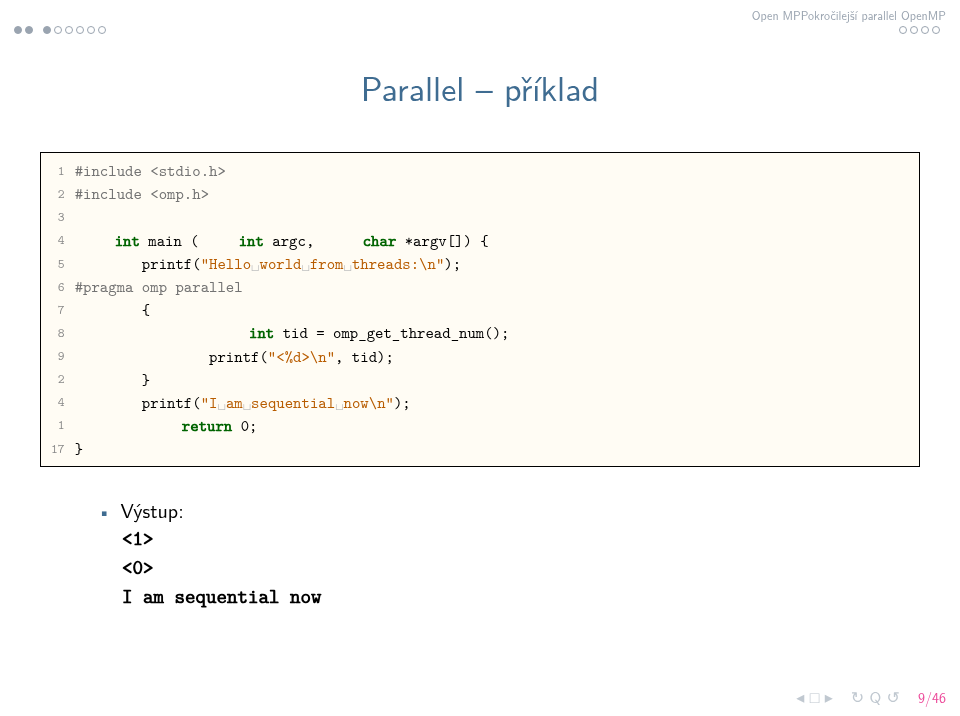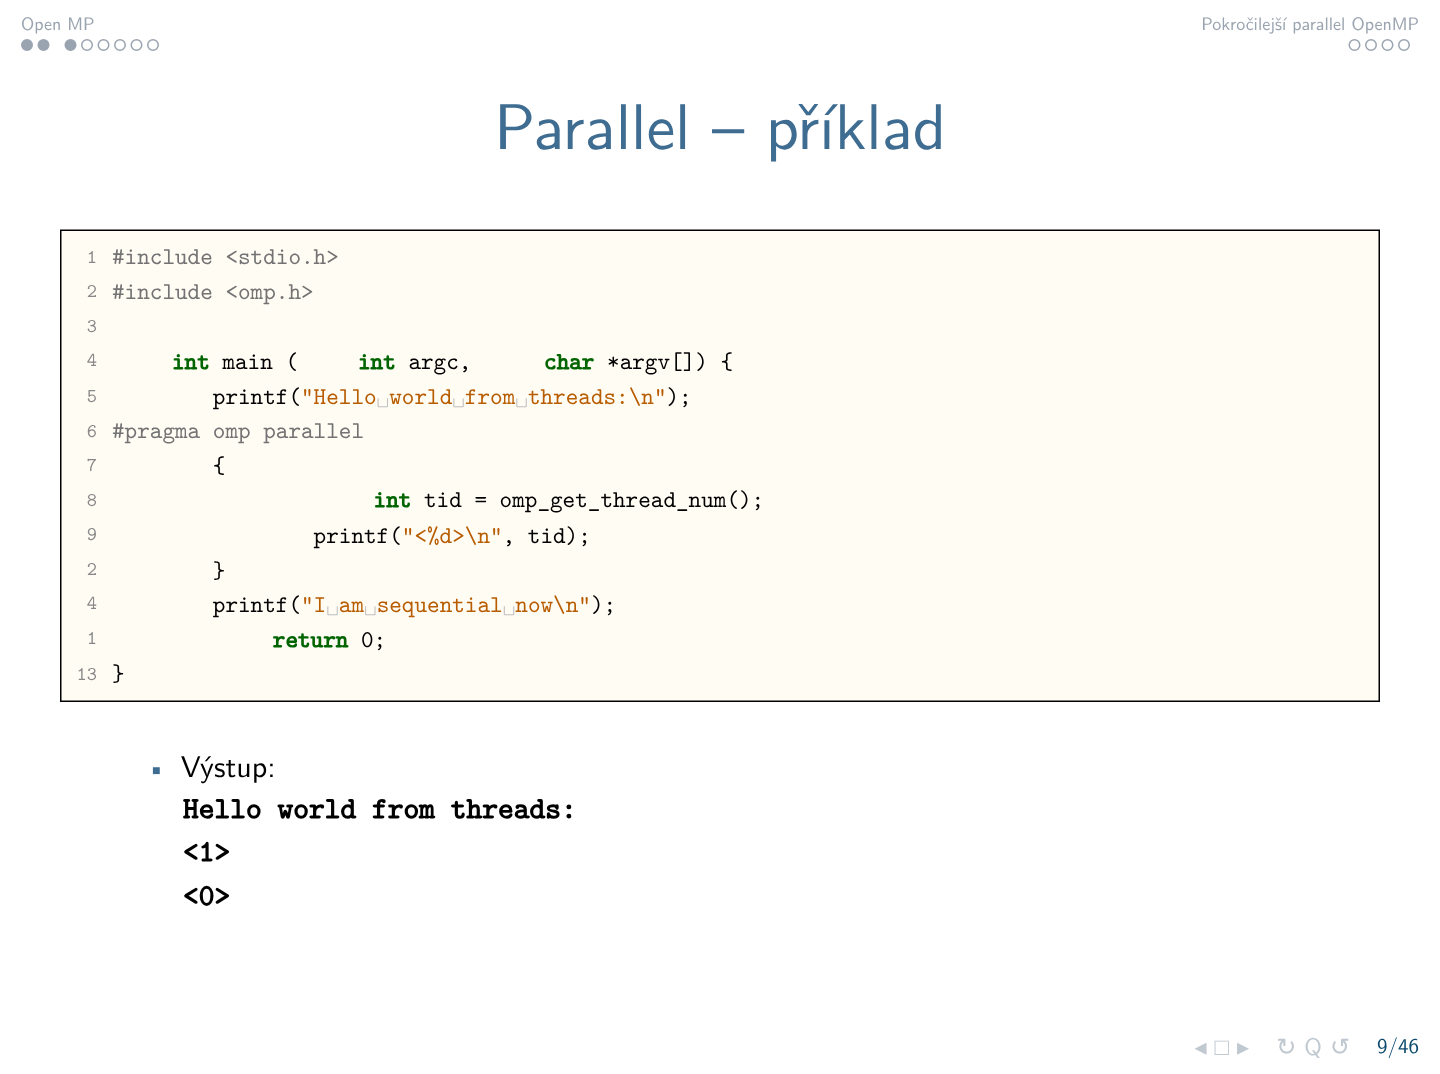--- a/index.html
+++ b/index.html
@@ -6,43 +6,43 @@
   body {
     width: 960px;
     height: 716px;
     background: #fff;
     font-family: "Latin Modern Sans", "Computer Modern Sans", Helvetica, Arial, sans-serif;
     position: relative;
     overflow: hidden;
   }
   .header {
     display: flex;
-    justify-content: space-between;
+    justify-content: flex-end;
     padding: 6px 14px 0 14px;
     font-size: 12px;
     color: #9aa4b0;
   }
   .nav-dots {
     padding: 2px 14px 0 14px;
     display: flex;
     justify-content: space-between;
   }
   .dots-left, .dots-right { display: flex; gap: 4px; align-items: center; }
   .dot {
     width: 8px; height: 8px; border-radius: 50%;
     border: 1px solid #9aa4b0;
     display: inline-block;
   }
   .dot.filled { background: #9aa4b0; }
   .dot-group { display: flex; gap: 3px; margin-right: 6px; }
   .slide-title {
     text-align: center;
-    font-size: 43px;
+    font-size: 34px;
     color: #3f6c91;
-    margin-top: 16px;
+    margin-top: 28px;
     font-weight: normal;
     font-family: "Latin Modern Sans", "CMU Sans Serif", sans-serif;
   }
   .code-block {
     margin: 40px 40px 0 40px;
     border: 1px solid #000;
     background: #fffcf4;
     padding: 6px 10px;
     font-family: "Latin Modern Mono", "Courier New", monospace;
     font-size: 16px;
@@ -82,21 +82,21 @@
   .footer {
     position: absolute;
     bottom: 8px;
     right: 14px;
     display: flex;
     align-items: center;
     gap: 18px;
     color: #9aa4b0;
     font-size: 14px;
   }
-  .footer .pagestr { color: #0c4a6e; }
+  .footer .pagestr { color: #ec4899; }
   .fsym { font-size: 16px; color: #c0c8d0; }
 </style>
 </head>
 <body>
 
 <div class="header">
   <span>Open MP</span>
   <span>Pokročilejší parallel OpenMP</span>
 </div>
 
@@ -134,34 +134,34 @@
       <div>3</div>
       <div>4</div>
       <div>5</div>
       <div>6</div>
       <div>7</div>
       <div>8</div>
       <div>9</div>
       <div>2</div>
       <div>4</div>
       <div>1</div>
-      <div>13</div>
+      <div>17</div>
     </div>
   <div class="code" id="code"><div><span class="pp">#include &lt;stdio.h&gt;</span></div><div><span class="pp">#include &lt;omp.h&gt;</span></div><div> </div><div><span class="kw">int</span> main (<span class="kw">int</span> argc, <span class="kw">char</span> *argv[]) {</div><div>        printf(<span class="str">"Hello<span class="vs">␣</span>world<span class="vs">␣</span>from<span class="vs">␣</span>threads:\n"</span>);</div><div><span class="pp">#pragma omp parallel</span></div><div>        {</div><div>                <span class="kw">int</span> tid = omp_get_thread_num();</div><div>                printf(<span class="str">"&lt;%d&gt;\n"</span>, tid);</div><div>        }</div><div>        printf(<span class="str">"I<span class="vs">␣</span>am<span class="vs">␣</span>sequential<span class="vs">␣</span>now\n"</span>);</div><div>        <span class="kw">return</span> 0;</div><div>}</div></div>
 </div>
 
 <div class="bullet-block">
   <div class="bullet-row">
     <span class="bullet">•</span>
     <span>Výstup:</span>
   </div>
   <div class="out" id="out">
-      <div>Hello world from threads:</div>
       <div>&lt;1&gt;</div>
       <div>&lt;0&gt;</div>
+      <div>I am sequential now</div>
     </div>
 </div>
 
 <div class="footer">
   <span class="fsym">◂ □ ▸</span>
   <span class="fsym">↻ Q ↺</span>
   <span class="pagestr">9/46</span>
 </div>
 
 </body></html>

